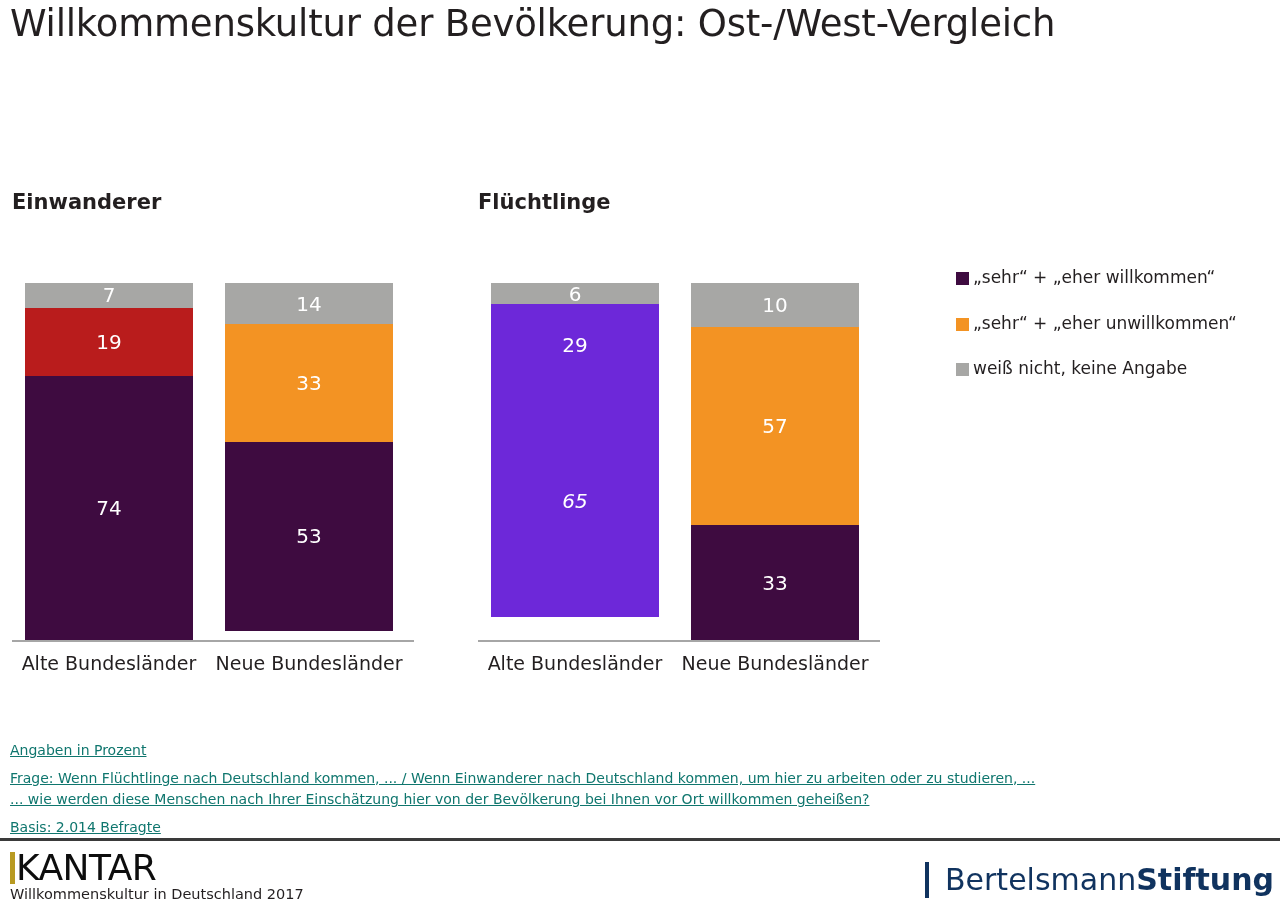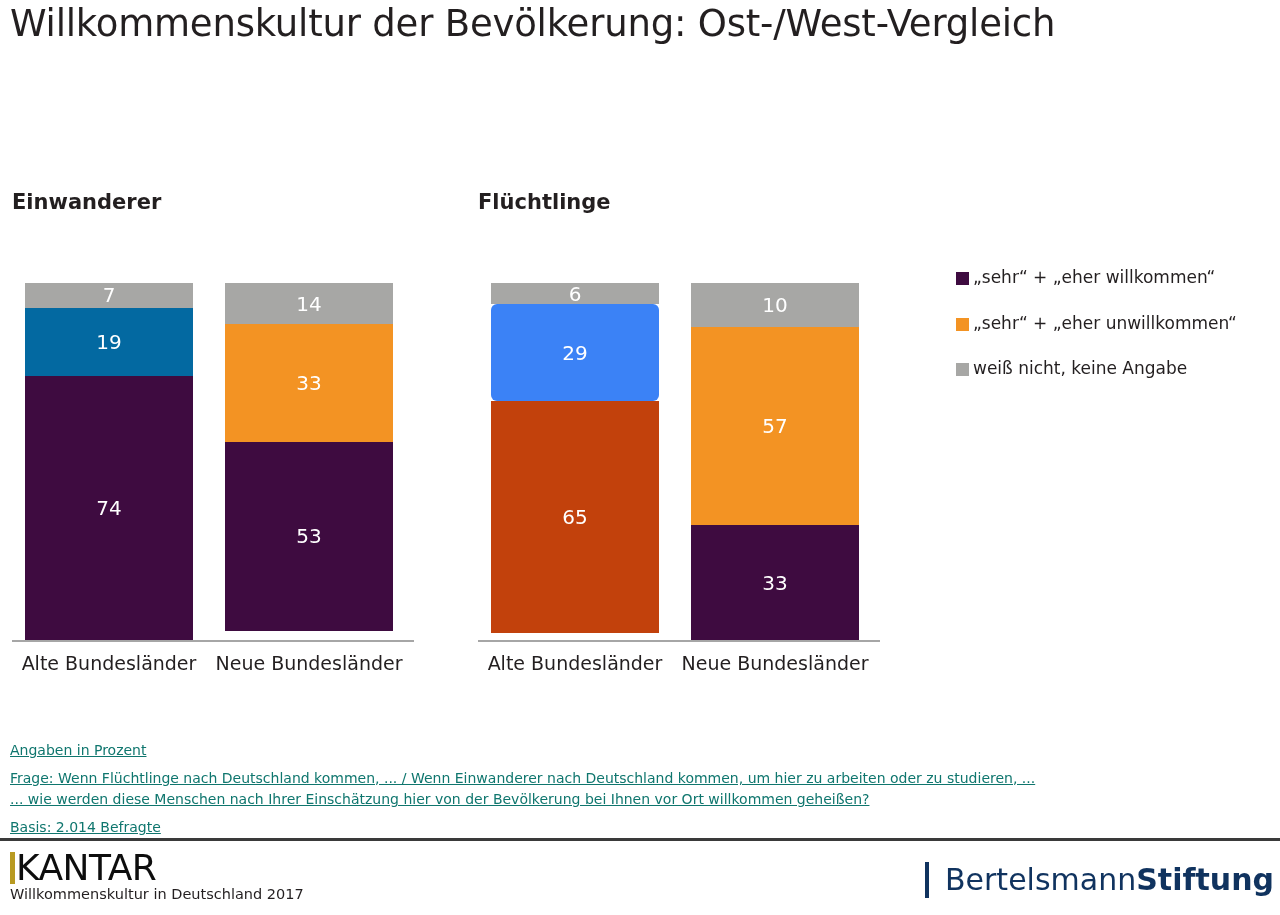--- a/index.html
+++ b/index.html
@@ -211,21 +211,21 @@
 
 <div class="chart-group group-0">
   <div class="group-title">Einwanderer</div>
 
   <div class="plot">
 
     <div class="bar bar-0" style="height: 357px;">
       <div class="seg seg-weiss" style="height: 24.99px; background: rgb(167, 167, 165);">
         <span class="seg-label">7</span>
       </div>
-      <div class="seg seg-unwill" style="height: 67.83px; background: #0369a1;">
+      <div class="seg seg-unwill" style="height: 67.83px; background: #b91c1c;">
         <span class="seg-label">19</span>
       </div>
       <div class="seg seg-will" style="height: 264.18px; background: rgb(62, 11, 64);">
         <span class="seg-label">74</span>
       </div>
     </div>
 
     <div class="bar bar-1" style="height: 357px;">
       <div class="seg seg-weiss" style="height: 41px; background: rgb(167, 167, 165);">
         <span class="seg-label">14</span>
@@ -247,24 +247,24 @@
 
 <div class="chart-group group-1">
   <div class="group-title">Flüchtlinge</div>
 
   <div class="plot">
 
     <div class="bar bar-0" style="height: 357px;">
       <div class="seg seg-weiss" style="height: 21.42px; background: rgb(167, 167, 165);">
         <span class="seg-label">6</span>
       </div>
-      <div class="seg seg-unwill" style="height: 97px; background: #3b82f6; border-radius: 6px;">
+      <div class="seg seg-unwill" style="height: 81px; background: #6d28d9;">
         <span class="seg-label">29</span>
       </div>
-      <div class="seg seg-will" style="height: 232.05px; background: #c2410c;">
+      <div class="seg seg-will" style="height: 232.05px; background: #6d28d9; font-style: italic;">
         <span class="seg-label">65</span>
       </div>
     </div>
 
     <div class="bar bar-1" style="height: 357px;">
       <div class="seg seg-weiss" style="height: 45px; background: rgb(167, 167, 165);">
         <span class="seg-label">10</span>
       </div>
       <div class="seg seg-unwill" style="height: 203.49px; background: rgb(243, 147, 35);">
         <span class="seg-label">57</span>

